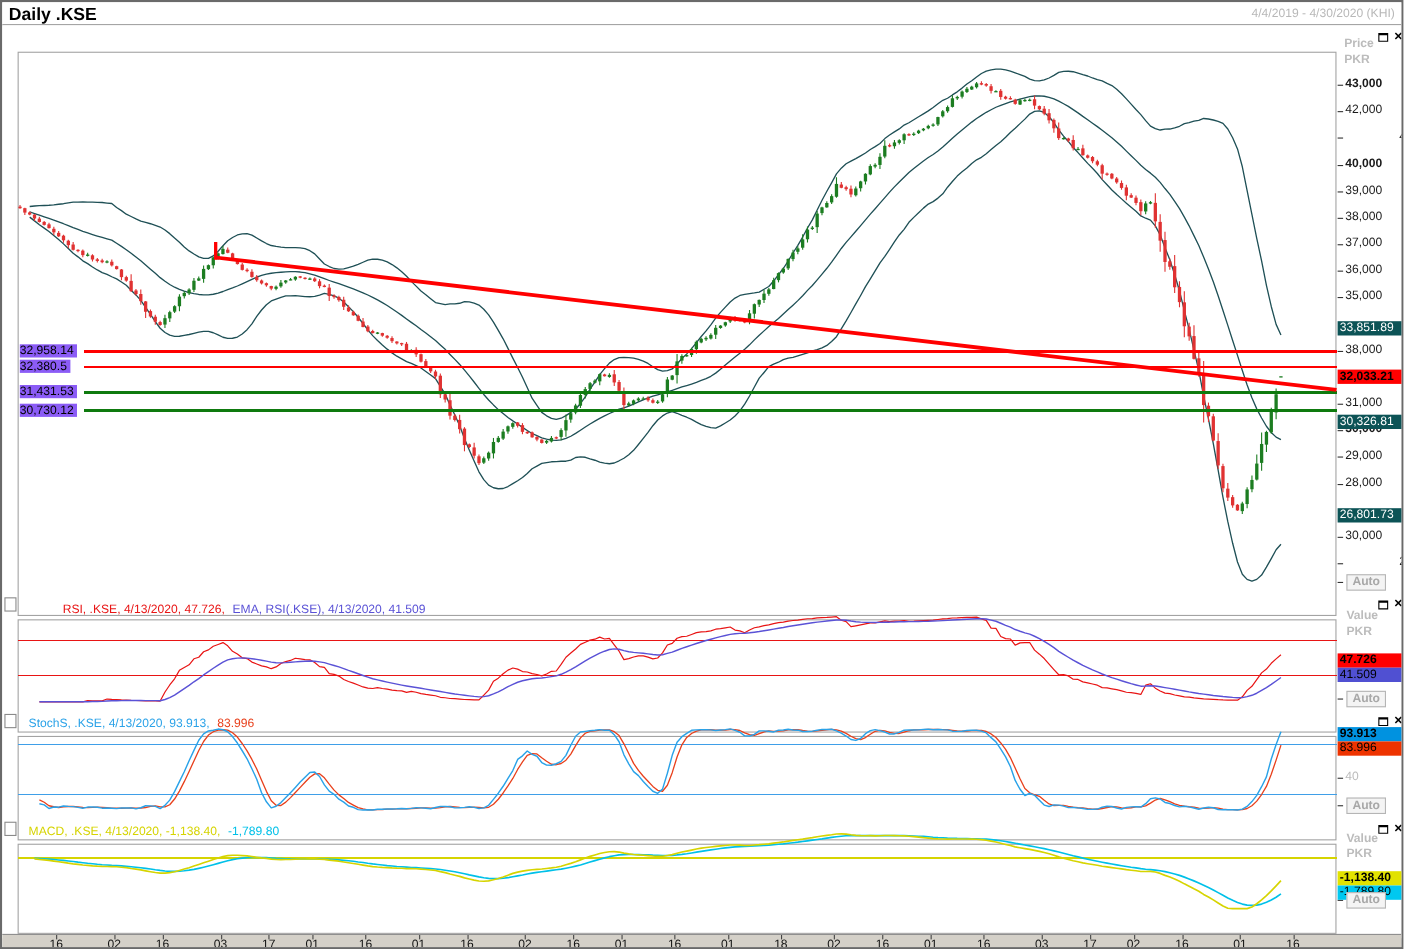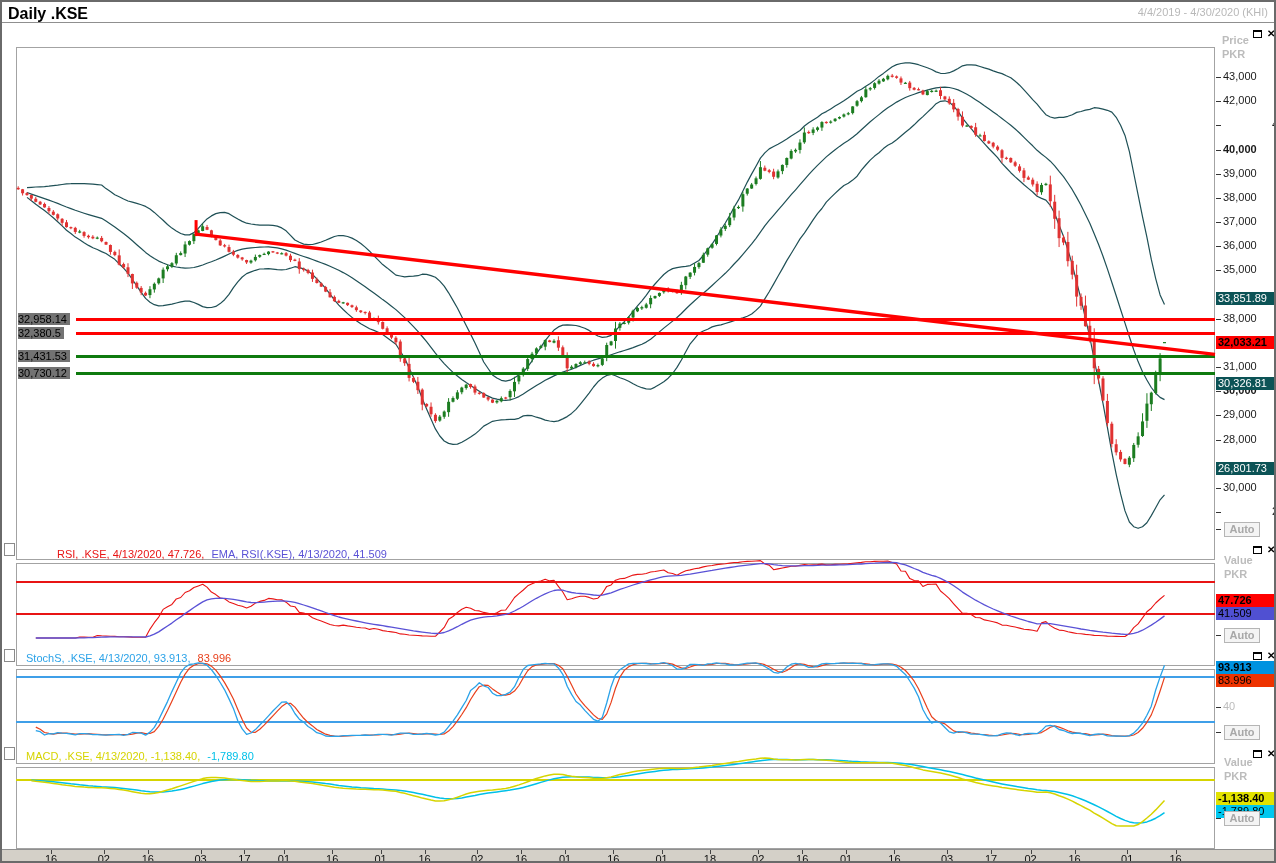--- a/index.html
+++ b/index.html
@@ -17,21 +17,21 @@
   .legend span{margin-right:7px;}
   .bottombar{position:absolute;left:0;bottom:0;width:1272px;height:11px;background:#d4d0c8;border-top:1px solid #8f8f8f;}
   .tick-label{position:absolute;font-size:11px;color:#1a1a1a;z-index:6;}
   .axis-dash{position:absolute;width:5px;height:1px;background:#333;z-index:6;}
   .axis-title{position:absolute;font-size:11px;font-weight:bold;color:#bcbcbc;z-index:6;}
   .badge{position:absolute;left:1214px;width:60px;height:13px;font-size:11px;line-height:13px;padding-left:2px;z-index:8;}
   .autobtn{position:absolute;left:1222px;width:36px;height:15px;box-sizing:border-box;border:1px solid #b5b5b5;background:#f4f4f4;color:#a8a8a8;font-weight:bold;font-size:11px;line-height:13px;text-align:center;z-index:8;}
   .maxicon{position:absolute;width:9px;height:8px;box-sizing:border-box;border:1px solid #000;border-top:2px solid #000;background:#fff;z-index:9;}
   .closeicon{position:absolute;font-size:10px;font-weight:bold;color:#000;z-index:9;line-height:10px;}
   .grip{position:absolute;left:2px;width:11px;height:13px;background:#fff;border:1px solid #8a8a8a;box-sizing:border-box;z-index:6;}
-  .srlabel{position:absolute;font-size:11px;color:#000;z-index:7;background:#737373;padding-right:3px;}
+  .srlabel{position:absolute;font-size:11px;color:#000;z-index:7;background:#8b5cf6;padding-right:3px;}
   .dayticklbl{position:absolute;top:830px;font-size:11px;color:#111;transform:translateX(-50%);z-index:6;}
   .dtick{position:absolute;width:1px;height:4px;background:#444;top:827px;z-index:6;}
 </style>
 </head>
 <body>
 
 <div class="window">
   <div class="titlebar">
     <span class="title">Daily .KSE</span>
     <span class="daterange">4/4/2019 - 4/30/2020 (KHI)</span>
@@ -593,21 +593,21 @@
     <div id="legend-rsi" class="legend" style="left:24px;top:525px;padding-left:31px;"><span style="color: rgb(232, 20, 20);">RSI, .KSE, 4/13/2020, 47.726,</span><span style="color: rgb(90, 82, 214);">EMA, RSI(.KSE), 4/13/2020, 41.509</span></div>
     <div id="legend-stoch" class="legend" style="left:24px;top:629px;"><span style="color: rgb(42, 162, 232);">StochS, .KSE, 4/13/2020, 93.913,</span><span style="color: rgb(232, 64, 28);">83.996</span></div>
     <div id="legend-macd" class="legend" style="left:24px;top:727px;"><span style="color: rgb(214, 212, 0);">MACD, .KSE, 4/13/2020, -1,138.40,</span><span style="color: rgb(0, 192, 232);">-1,789.80</span></div>
   <div class="srlabel" style="left: 16px; top: 289.679px;">32,958.14</div>
       <div class="srlabel" style="left: 16px; top: 303.638px;">32,380.5</div>
       <div class="srlabel" style="left: 16px; top: 326.572px;">31,431.53</div>
       <div class="srlabel" style="left: 16px; top: 343.523px;">30,730.12</div>
       <div class="axis-title" style="left: 1220px; top: 11px;">Price</div>
       <div class="axis-title" style="left: 1220px; top: 25px;">PKR</div>
       <div class="axis-dash" style="left: 1214px; top: 54px;"></div>
-      <div class="tick-label" style="left: 1221px; top: 47px; font-weight: normal;">43,000</div>
+      <div class="tick-label" style="left: 1221px; top: 47px; font-weight: bold;">43,000</div>
       <div class="axis-dash" style="left: 1214px; top: 78px;"></div>
       <div class="tick-label" style="left: 1221px; top: 71px; font-weight: normal;">42,000</div>
       <div class="axis-dash" style="left: 1214px; top: 102px;"></div>
       <div class="tick-label" style="left: 1270px; top: 95px; font-weight: normal;">41,000</div>
       <div class="axis-dash" style="left: 1214px; top: 127px;"></div>
       <div class="tick-label" style="left: 1221px; top: 120px; font-weight: bold;">40,000</div>
       <div class="axis-dash" style="left: 1214px; top: 151px;"></div>
       <div class="tick-label" style="left: 1221px; top: 144px; font-weight: normal;">39,000</div>
       <div class="axis-dash" style="left: 1214px; top: 175px;"></div>
       <div class="tick-label" style="left: 1221px; top: 168px; font-weight: normal;">38,000</div>

